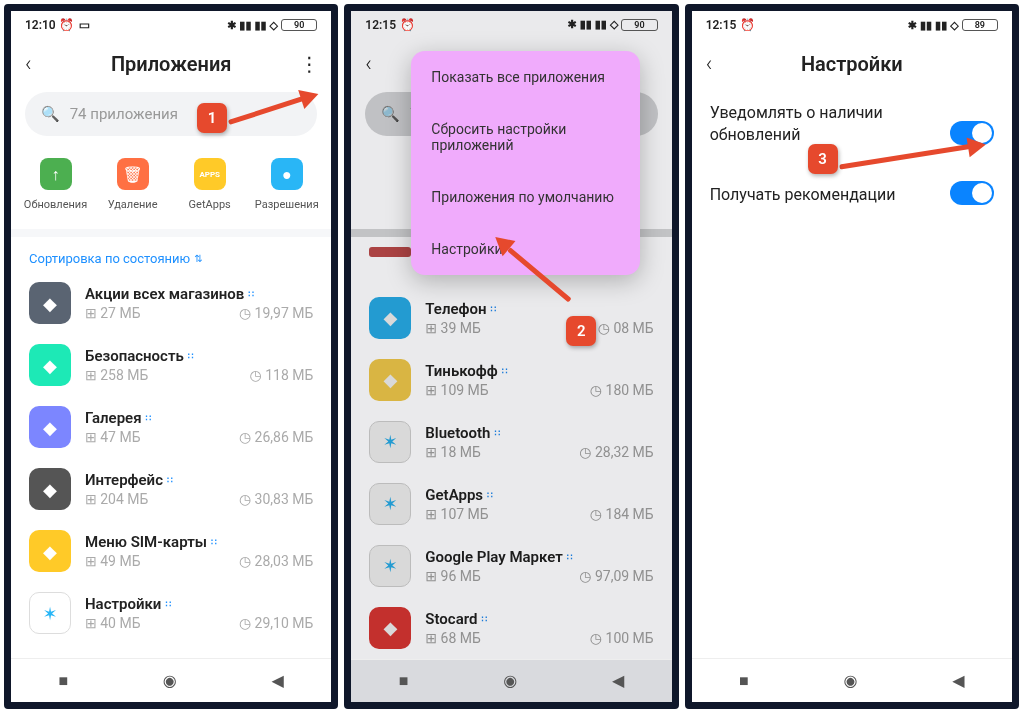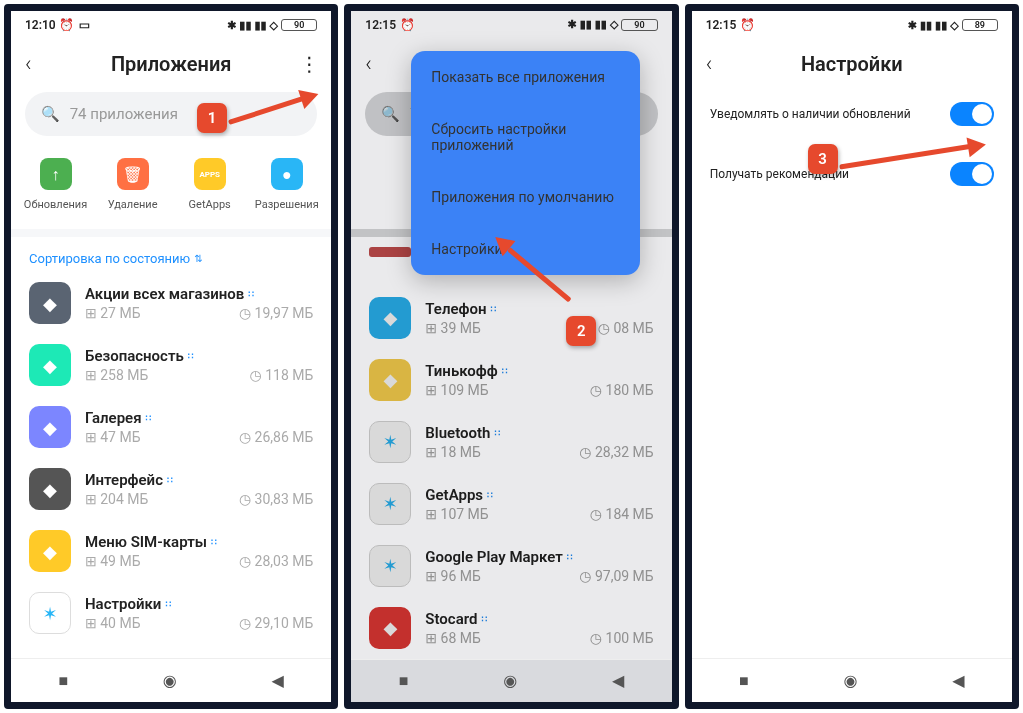--- a/index.html
+++ b/index.html
@@ -82,34 +82,34 @@
     display:flex;
     justify-content:space-around;
     align-items:center;
     border-top: 1px solid #eee;
     color:#555;
   }
   .navbar span {font-size:16px;}
   .popup {
     position:absolute;
     top:40px; left:60px; right:32px;
-    background:#3b82f6;
+    background:#f0abfc;
     border-radius:14px;
     box-shadow: 0 6px 24px rgba(0,0,0,.25);
     z-index:5;
     overflow:hidden;
   }
   .popup-item { padding:18px 20px; font-size:14px; color:#333; cursor:pointer;}
   
   .setting-row {
     display:flex;
-    align-items:center;
+    align-items:flex-end;
     justify-content:space-between;
     padding: 18px 18px;
-    font-size:12px;
+    font-size:16px;
     color:#222;
     gap: 14px;
   }
   .setting-row .label { flex:1; line-height:1.35;}
   .toggle {
     width:44px; height:24px; border-radius:12px; background:#0a84ff; position:relative; cursor:pointer; flex-shrink:0;
   }
   .toggle::after { content:""; position:absolute; right:2px; top:2px; width:20px; height:20px; border-radius:50%; background:#fff;}
   
   .badge {

